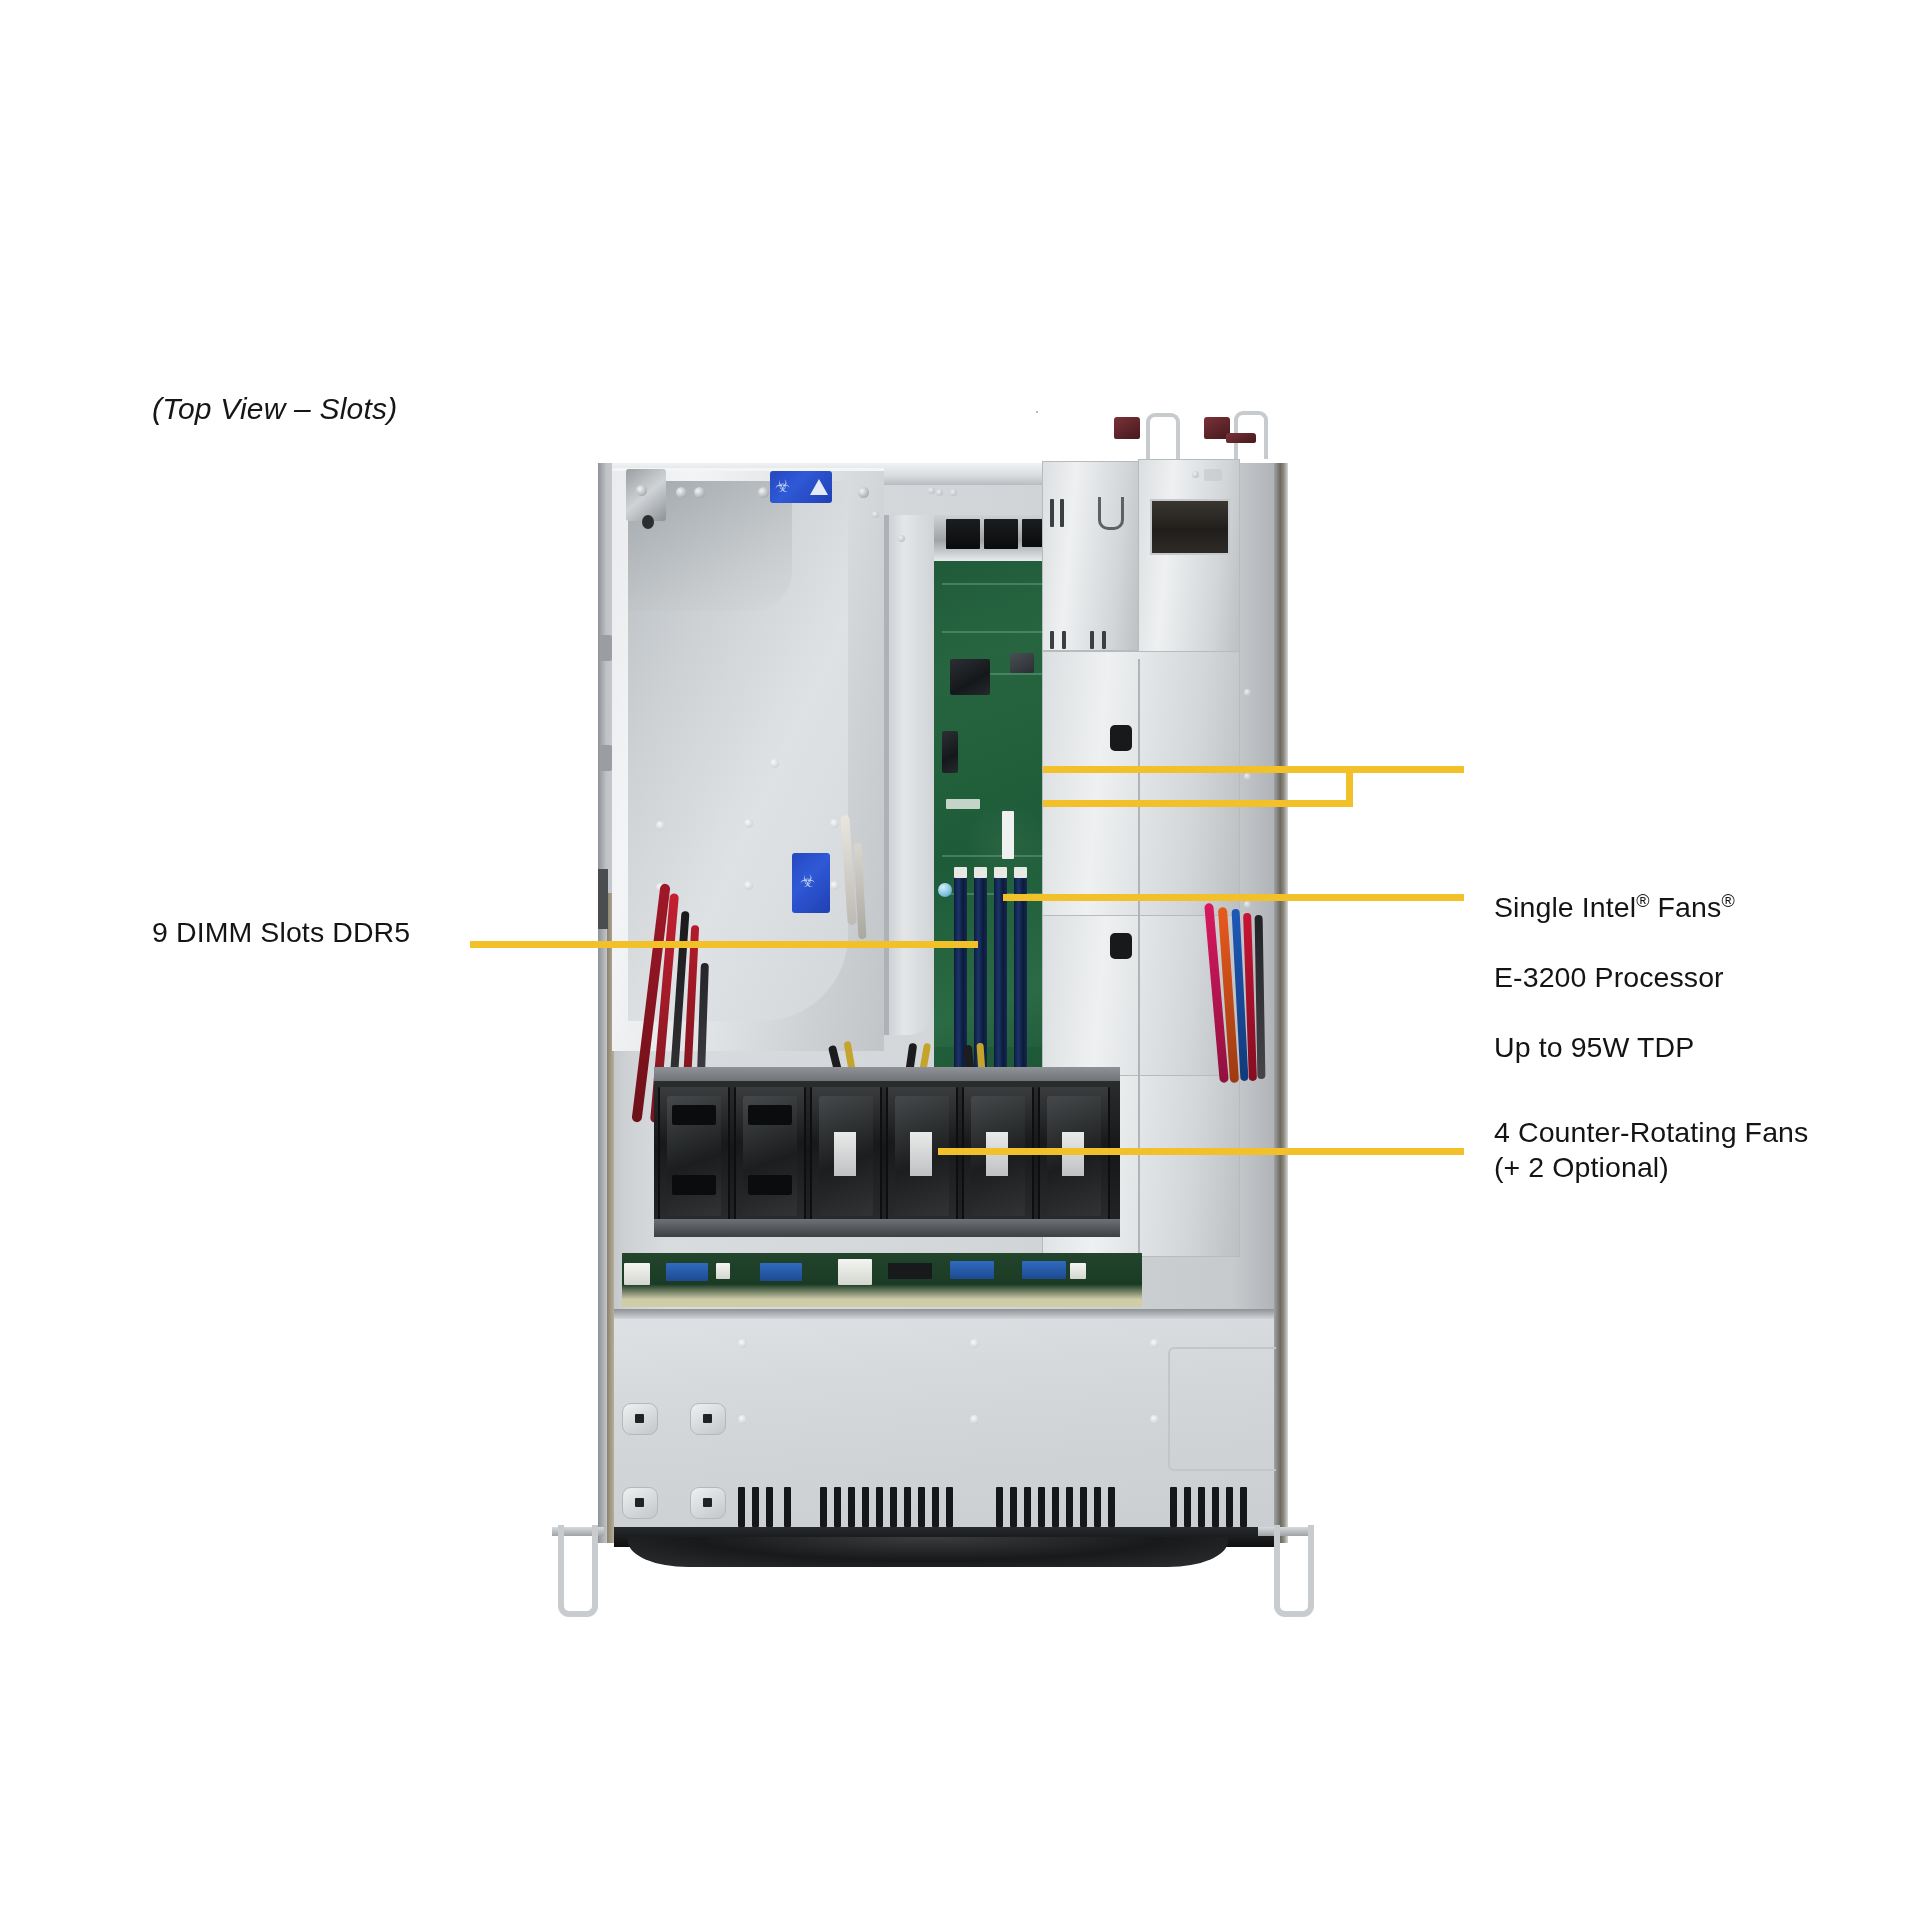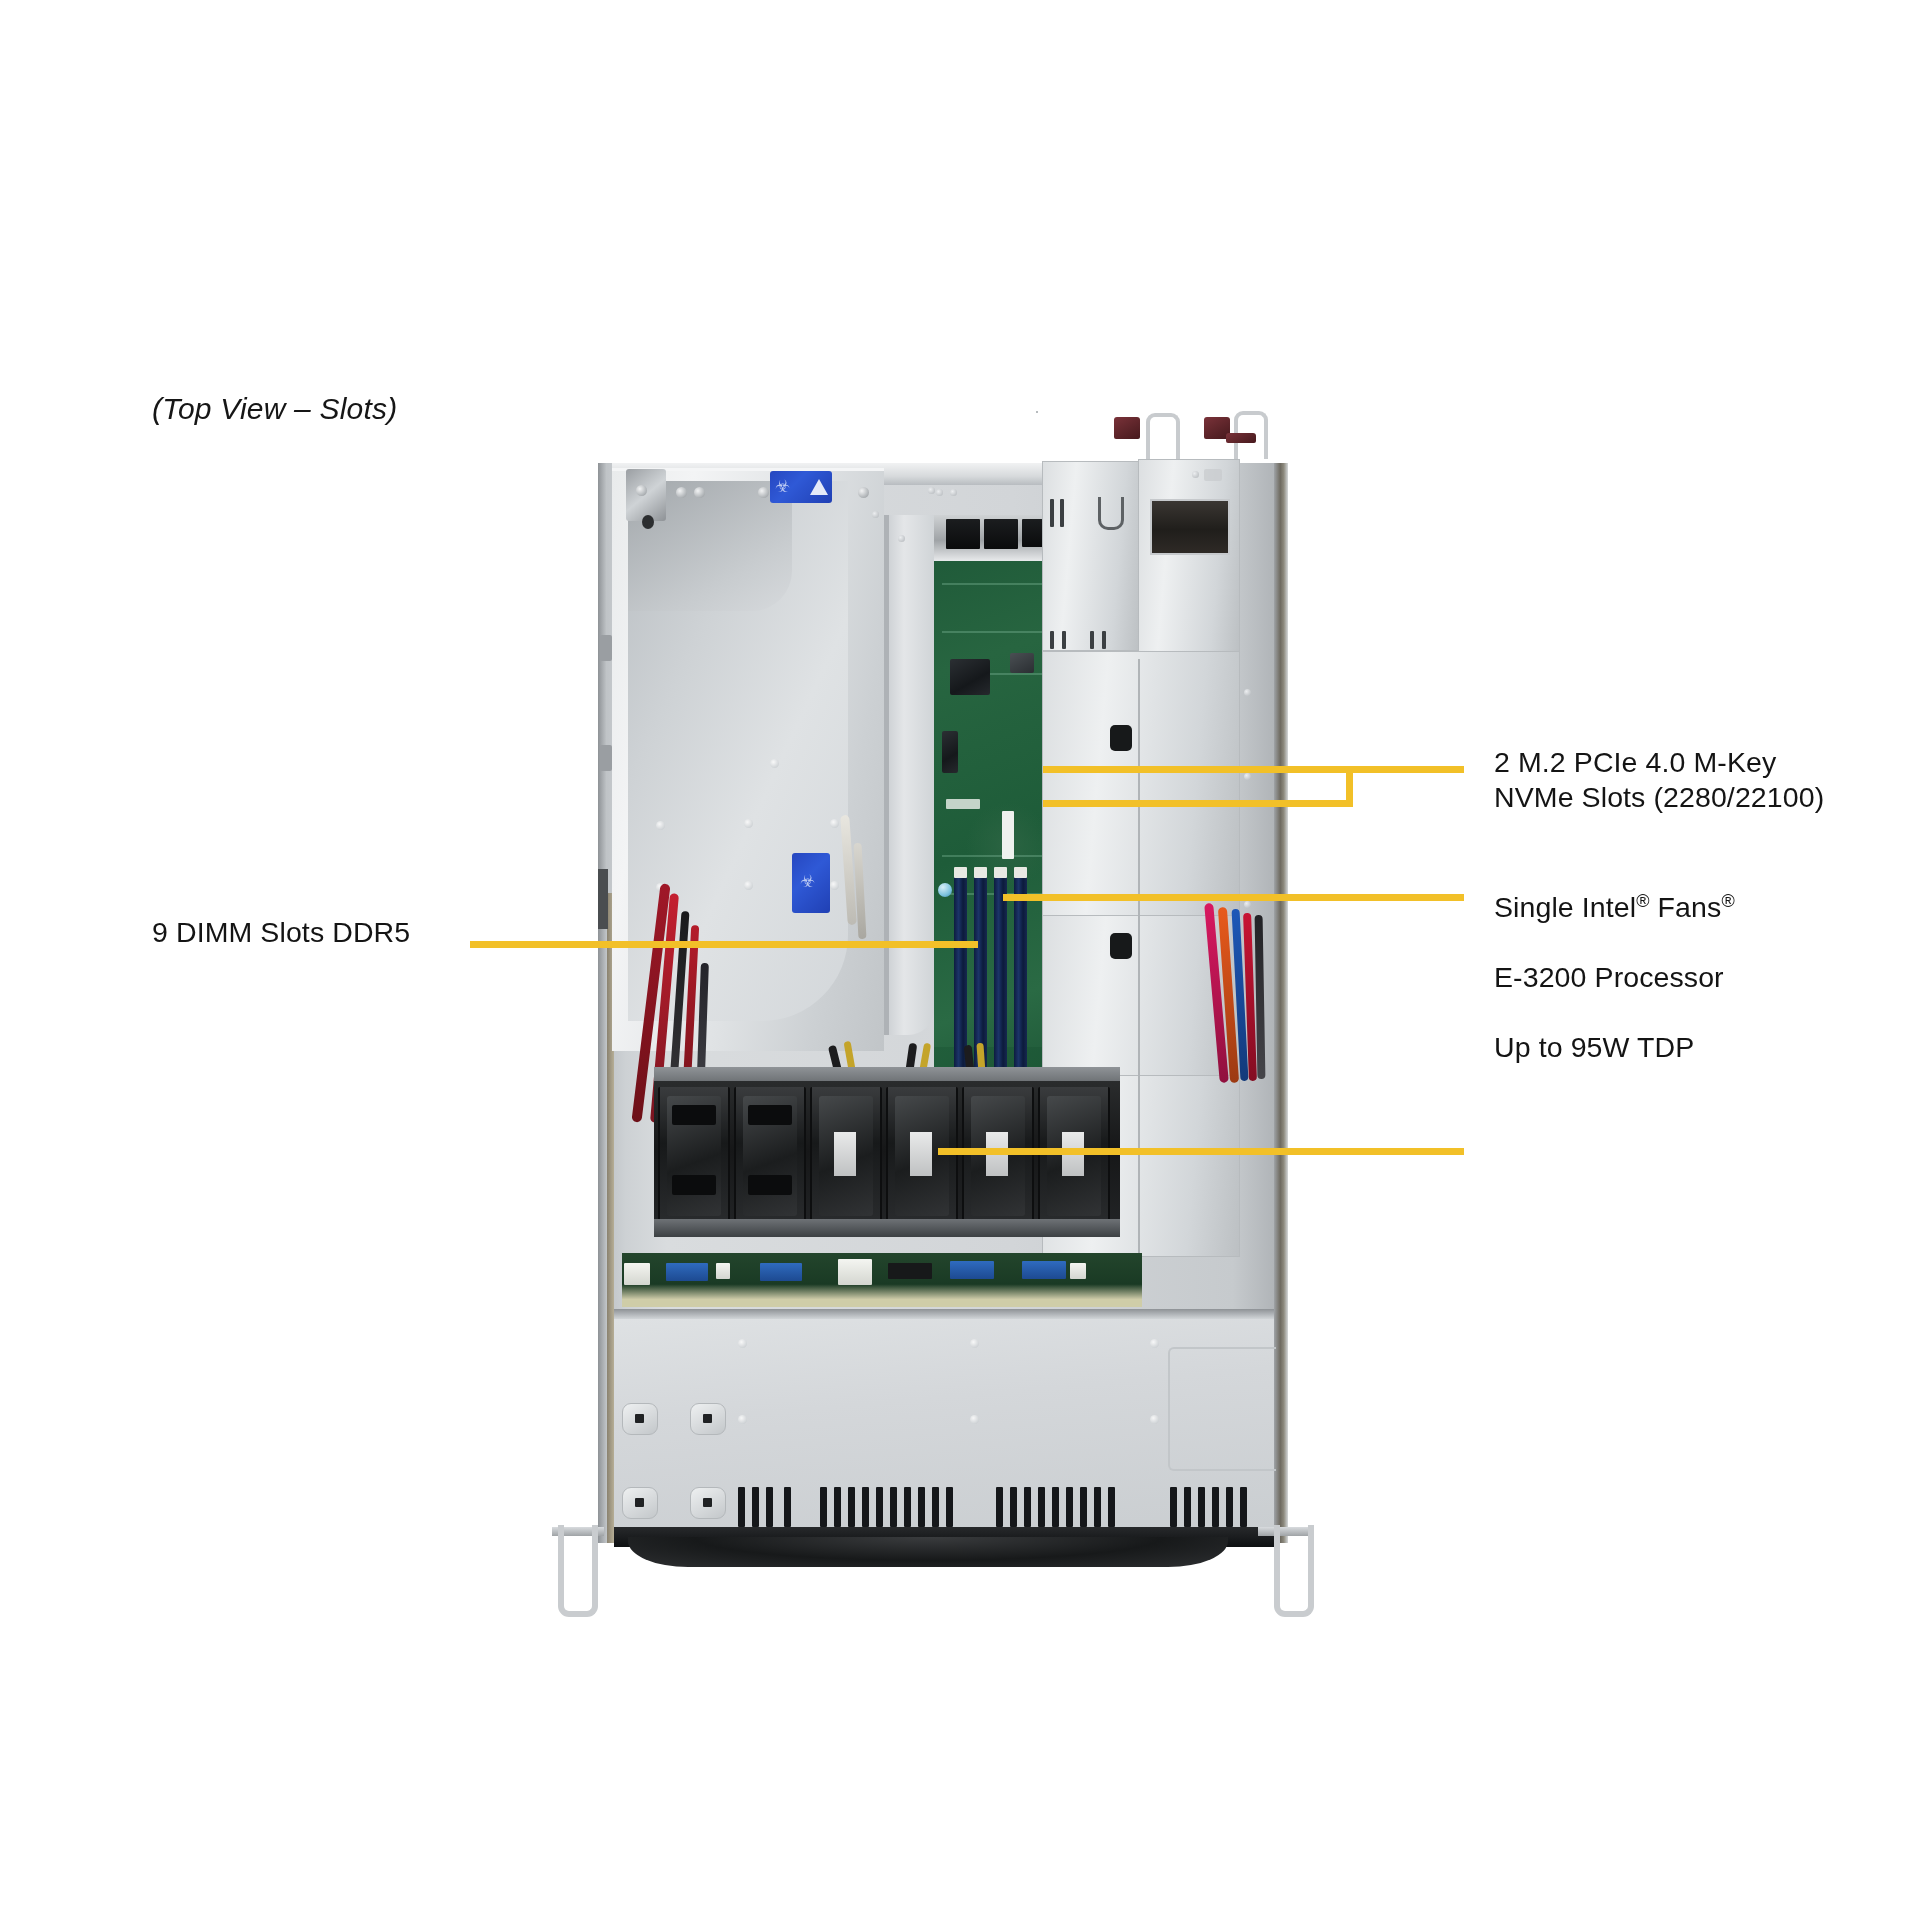--- a/index.html
+++ b/index.html
@@ -591,25 +591,25 @@
   <div class="lead lead-h" id="lead-dimm" style="left:470px;top:941px;width:508px;"></div>
 
   <div class="lead lead-h" style="left:1043px;top:766px;width:421px;"></div>
   <div class="lead lead-h" style="left:1043px;top:800px;width:310px;"></div>
   <div class="lead lead-v" style="left:1346px;top:766px;height:41px;"></div>
 
   <div class="lead lead-h" style="left:1003px;top:894px;width:461px;"></div>
 
   <div class="lead lead-h" style="left:938px;top:1148px;width:526px;"></div>
 
-  <div class="callout-text" id="callout-m2">2 M.2 PCIe 4.0 M-Key
-NVMe Slots (2280/22100)</div>
 
   <div class="callout-text" id="callout-cpu">
     <div><span>Single Intel</span><span class="sup">®</span><span> Fans</span><span class="sup">®</span></div>
     <div>E-3200 Processor</div>
     <div>Up to 95W TDP</div>
   </div>
 
+  <div class="callout-text" id="callout-fans">4 Counter-Rotating  Fans
+(+ 2 Optional)</div>
 
   <div class="callout-text" id="callout-dimm">9 DIMM Slots DDR5</div>
 
 </div>
 
 </body></html>

